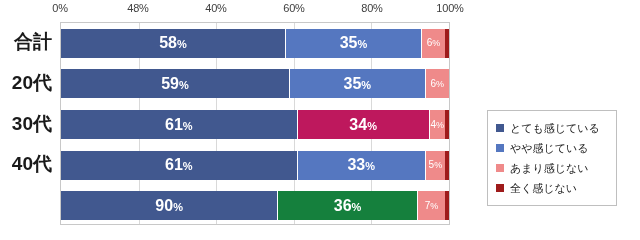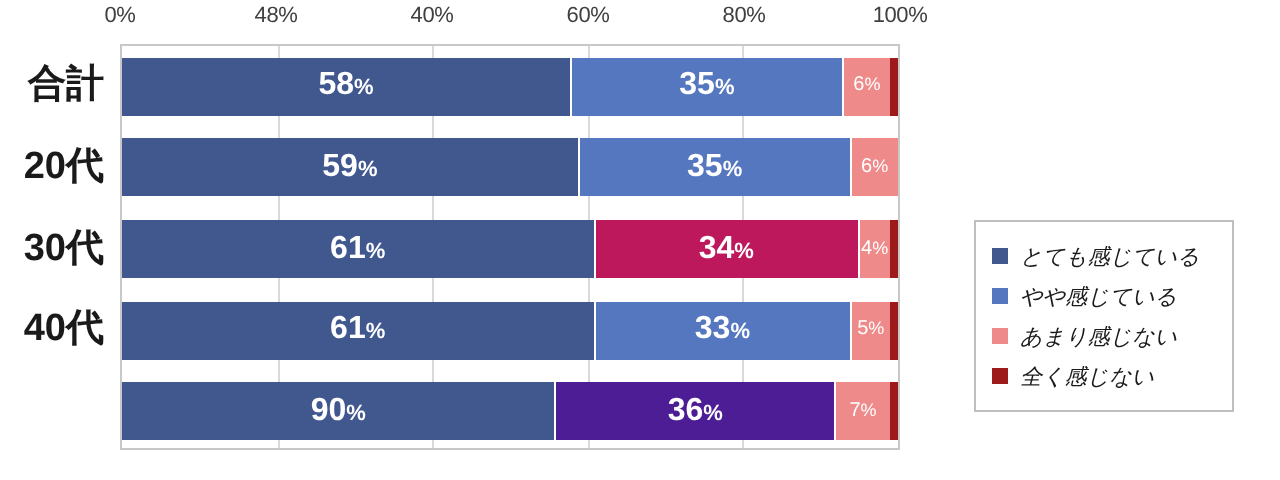--- a/index.html
+++ b/index.html
@@ -125,21 +125,20 @@
   
   .legend {
     position: absolute;
     left: 487px;
     top: 110px;
     width: 130px;
     padding: 7px 6px 7px 8px;
     box-sizing: border-box;
     border: 1px solid #bfbfbf;
     background: #ffffff;
-    font-style: italic;
   }
   .legend-item {
     display: flex;
     align-items: center;
     height: 20px;
   }
   .legend-swatch {
     width: 8px;
     height: 8px;
     margin-right: 6px;
@@ -217,21 +216,21 @@
           </div>
           <div class="seg small" style="width: 5%; background: rgb(239, 138, 138);">
             <span class="val"><span>5</span><span class="pct">%</span></span>
           </div>
           <div class="seg nolabel" style="width: 1%; background: rgb(158, 27, 27);"></div>
         </div>
         <div class="row" style="top: 168.2px;">
           <div class="seg" style="width: 56%; background: rgb(65, 88, 143); border-right: 1px solid rgb(255, 255, 255);">
             <span class="val"><span>90</span><span class="pct">%</span></span>
           </div>
-          <div class="seg" style="width: 36%; background: #4c1d95; border-right: 1px solid rgb(255, 255, 255);">
+          <div class="seg" style="width: 36%; background: #15803d; border-right: 1px solid rgb(255, 255, 255);">
             <span class="val"><span>36</span><span class="pct">%</span></span>
           </div>
           <div class="seg small" style="width: 7%; background: rgb(239, 138, 138);">
             <span class="val"><span>7</span><span class="pct">%</span></span>
           </div>
           <div class="seg nolabel" style="width: 1%; background: rgb(158, 27, 27);"></div>
         </div>
       </div>
   </div>
 

